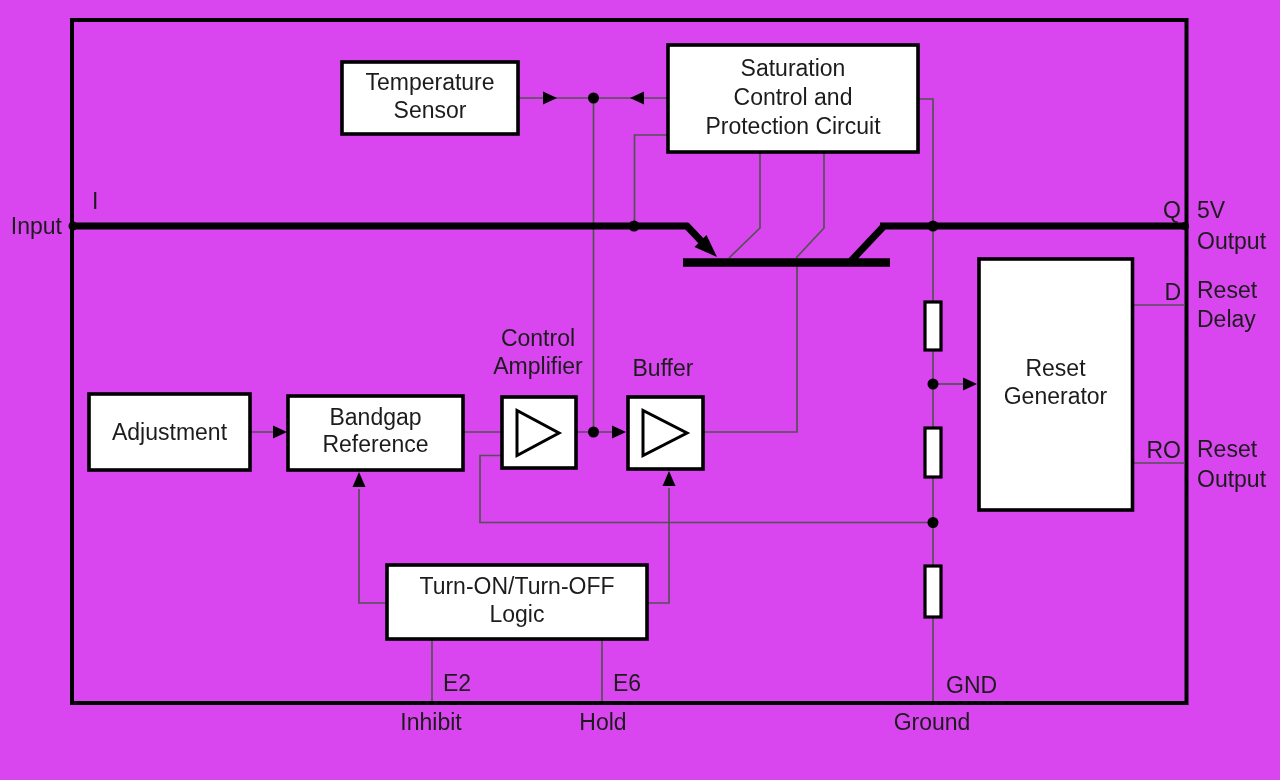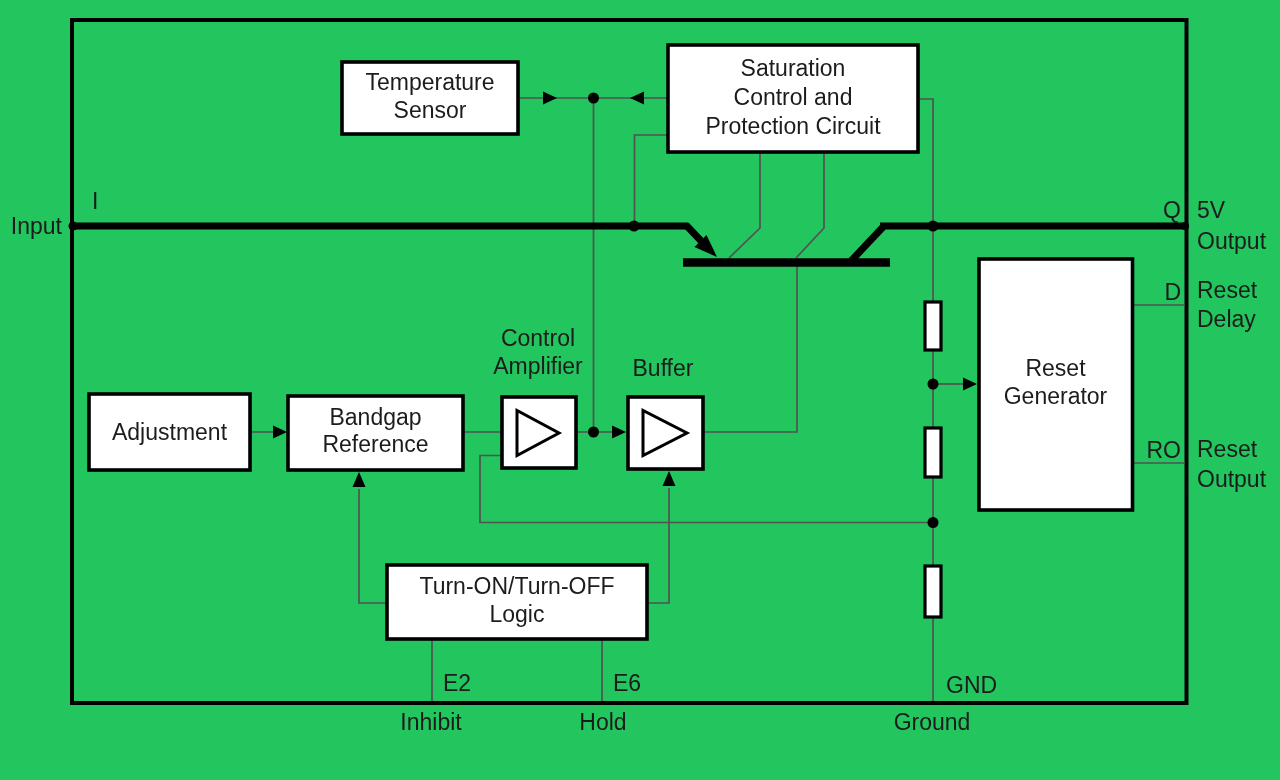--- a/index.html
+++ b/index.html
@@ -1,16 +1,16 @@
 <!DOCTYPE html>
 <html><head>
 <meta charset="utf-8">
 <style>
   html,body { margin:0; padding:0; background:#ffffff; }
-  .stage { position:relative; width:1280px; height:780px; background:#22c55e; overflow:hidden; }
+  .stage { position:relative; width:1280px; height:780px; background:#d946ef; overflow:hidden; }
   svg { display:block; }
   .border-rect { fill:none; stroke:#000; stroke-width:4; }
   .blk  { fill:#fff; stroke:#000; stroke-width:3.6; }
   .res  { fill:#fff; stroke:#000; stroke-width:3.2; }
   .tri  { fill:#fff; stroke:#000; stroke-width:3; }
   .wire { fill:none; stroke:#525252; stroke-width:1.7; }
   .thick{ fill:none; stroke:#000; stroke-width:7; }
   .bar  { fill:none; stroke:#000; stroke-width:8.5; }
   .ah   { fill:#000; stroke:none; }
   .dot  { fill:#000; stroke:none; }

